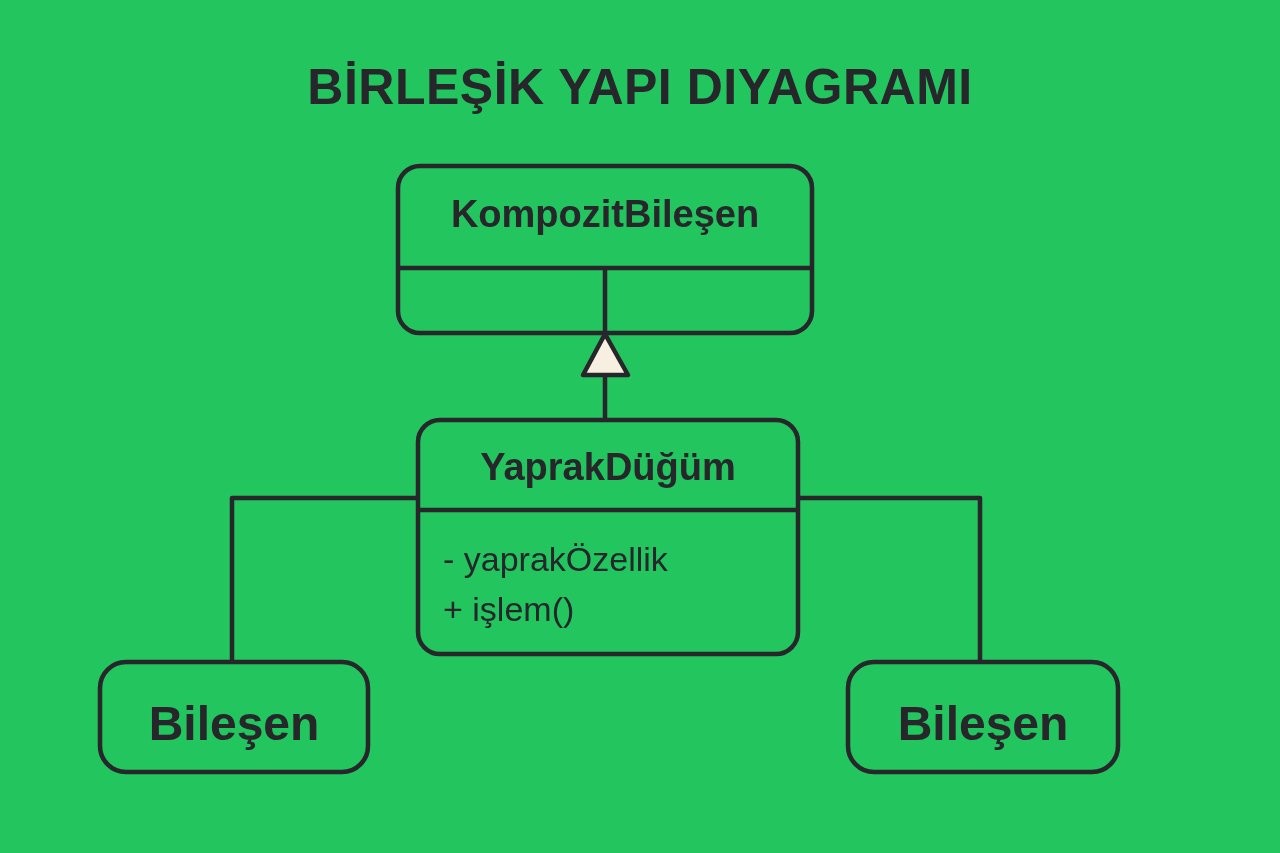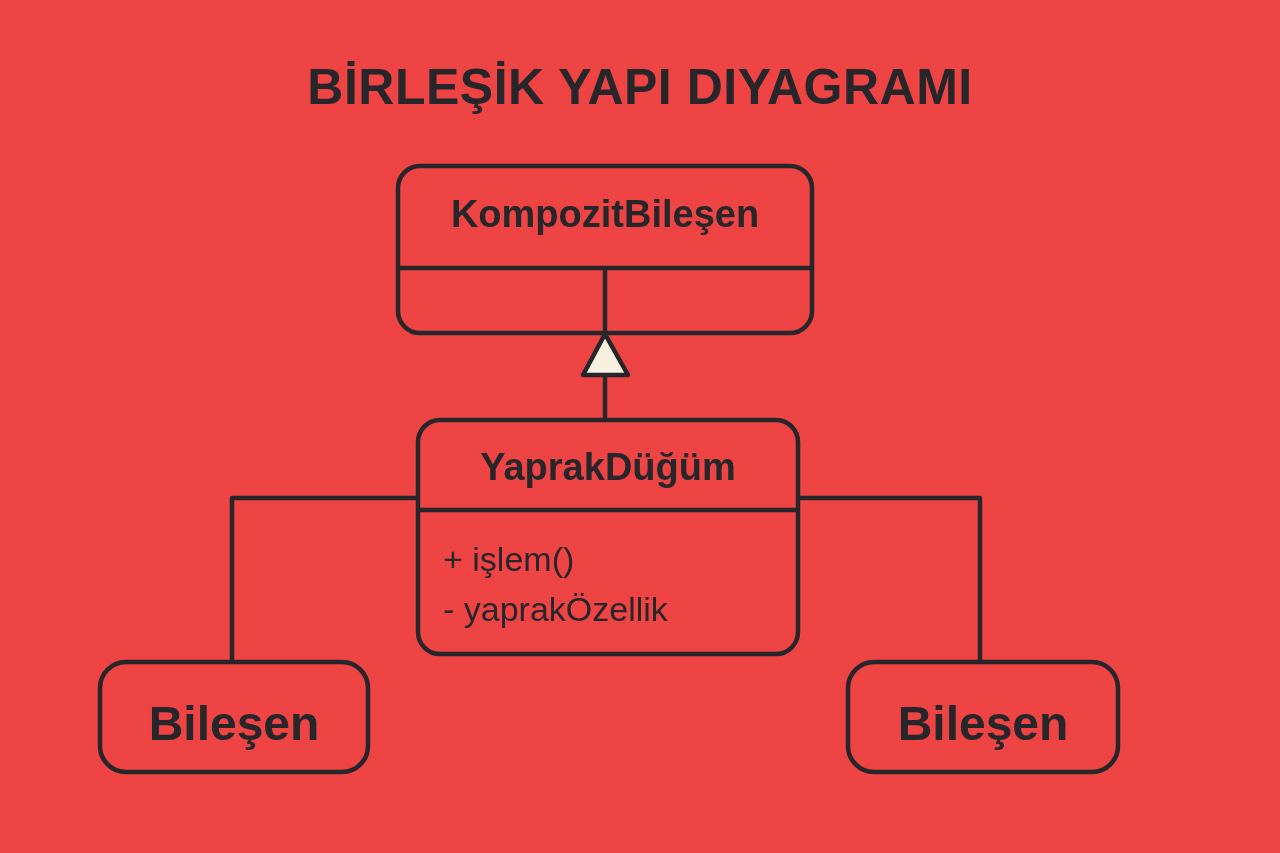--- a/index.html
+++ b/index.html
@@ -7,21 +7,21 @@
     padding: 0;
     background: #f7f0e0;
   }
   body {
     font-family: "Liberation Sans", sans-serif;
   }
   #canvas {
     position: relative;
     width: 1280px;
     height: 853px;
-    background: #ef4444;
+    background: #22c55e;
     overflow: hidden;
   }
   #diagram-svg {
     position: absolute;
     left: 0;
     top: 0;
     width: 1280px;
     height: 853px;
   }
   .diagram-title {
@@ -118,21 +118,21 @@
 
       <rect x="848" y="662" width="270" height="110" rx="26" ry="26"></rect>
     </g>
   </svg>
 
   <div class="node-label node-title" id="composite-title">KompozitBileşen</div>
 
   <div class="node-label node-title" id="leafnode-title">YaprakDüğüm</div>
 
   <div class="member-list" id="leafnode-members">
+    <div class="member-row">- yaprakÖzellik</div>
     <div class="member-row">+ işlem()</div>
-    <div class="member-row">- yaprakÖzellik</div>
   </div>
 
   <div class="node-label leaf-title" id="component-left-title">Bileşen</div>
 
   <div class="node-label leaf-title" id="component-right-title">Bileşen</div>
 
 </div>
 
 </body></html>

